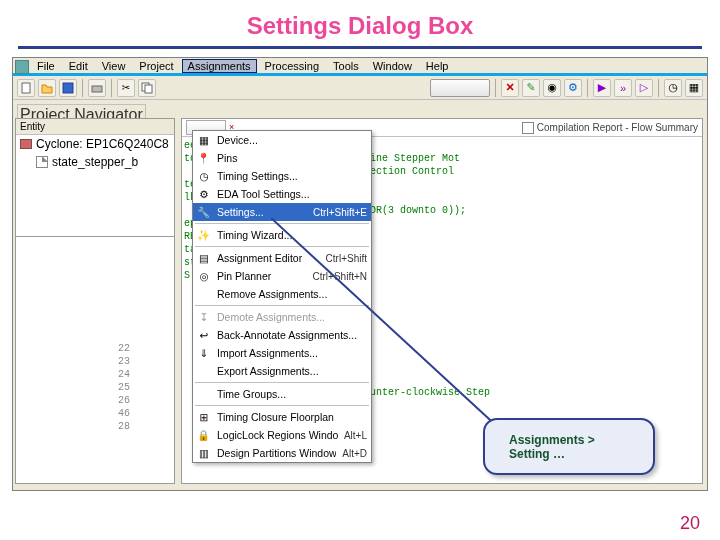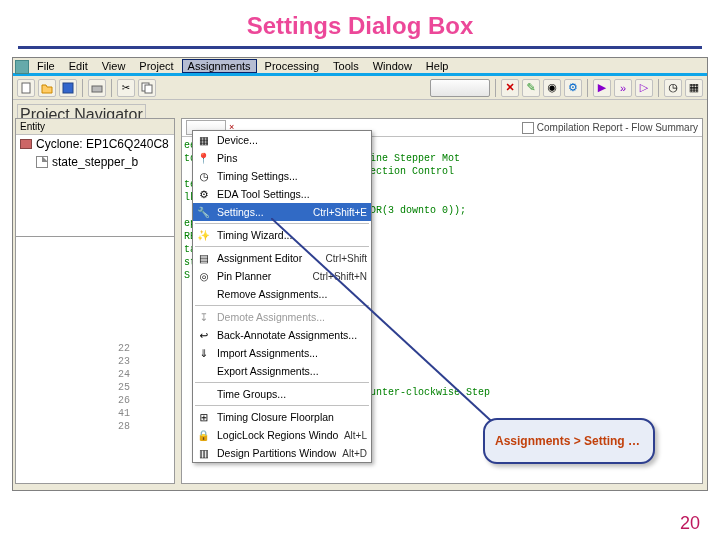--- a/index.html
+++ b/index.html
@@ -33,21 +33,21 @@
   .code { font-family:"Courier New", monospace; font-size:10px; color:#008000; padding:2px; white-space:pre; line-height:13px; position:relative; }
   .dropdown { position:absolute; left:179px; top:72px; width:180px; background:#fff; border:1px solid #808080; box-shadow:2px 2px 4px rgba(0,0,0,.3); z-index:10; }
   .dropdown .row { display:flex; align-items:center; height:18px; padding:0 4px; gap:6px; font-size:10.5px; color:#000; }
   .dropdown .row.hi { background:#316ac5; color:#fff; }
   .dropdown .row .ico { width:14px; height:14px; display:flex; align-items:center; justify-content:center; flex-shrink:0; }
   .dropdown .row .lab { flex:1; white-space:nowrap; overflow:hidden; }
   .dropdown .row .sc { font-size:10px; color:#333; }
   .dropdown .row.hi .sc { color:#fff; }
   .dropdown .sep { height:1px; background:#c0c0c0; margin:2px 2px; }
   .dropdown .dis { color:#9a9a9a; }
-  .callout { position:absolute; left:470px; top:360px; width:172px; height:46px; background:#e8edf7; border:2px solid #2e3f8f; border-radius:14px; box-shadow:3px 3px 4px rgba(0,0,0,.25); display:flex; align-items:center; padding:4px 10px; font-family:"Trebuchet MS",Arial; font-size:12px; font-weight:bold; color:#c2410c; z-index:20; }
+  .callout { position:absolute; left:470px; top:360px; width:172px; height:57px; background:#e8edf7; border:2px solid #2e3f8f; border-radius:14px; box-shadow:3px 3px 4px rgba(0,0,0,.25); display:flex; align-items:center; padding:4px 24px; font-family:"Trebuchet MS",Arial; font-size:12px; font-weight:bold; color:#14532d; z-index:20; }
   .callout-line { position:absolute; z-index:15; }
   .page-num { position:absolute; right:20px; bottom:6px; font-size:18px; color:#be185d; font-family:Arial; }
   svg.ico-svg { width:14px; height:14px; }
 </style>
 </head>
 <body>
 
 <div class="slide-title">Settings Dialog Box</div>
 <hr class="title-rule">
 
@@ -255,18 +255,18 @@
   <div class="callout">
     <span>Assignments &gt; Setting …</span>
   </div>
 
 <div style="position: absolute; left: 105px; top: 284px; color: rgb(136, 136, 136); font-family: &quot;Courier New&quot;; font-size: 10px; line-height: 13px;">
       <div>22</div>
       <div>23</div>
       <div>24</div>
       <div>25</div>
       <div>26</div>
-      <div>41</div>
+      <div>46</div>
       <div>28</div>
     </div>
   </div>
 
 <div class="page-num">20</div>
 
 </body></html>

